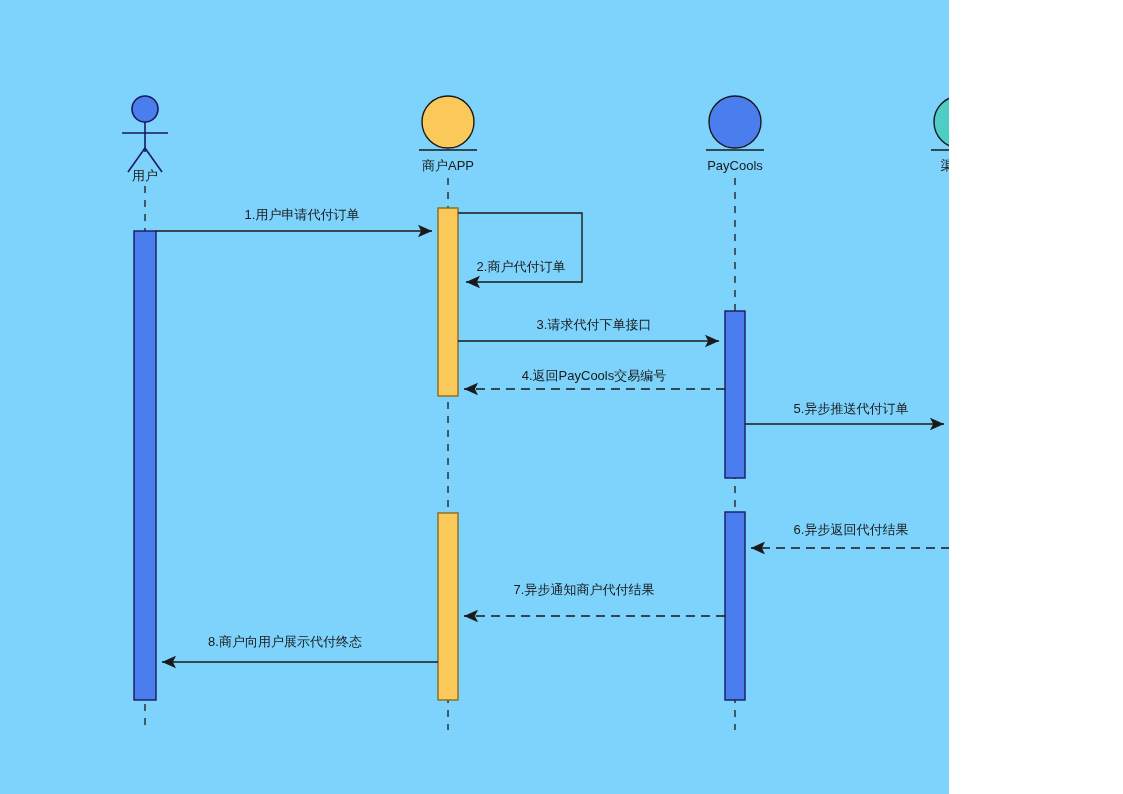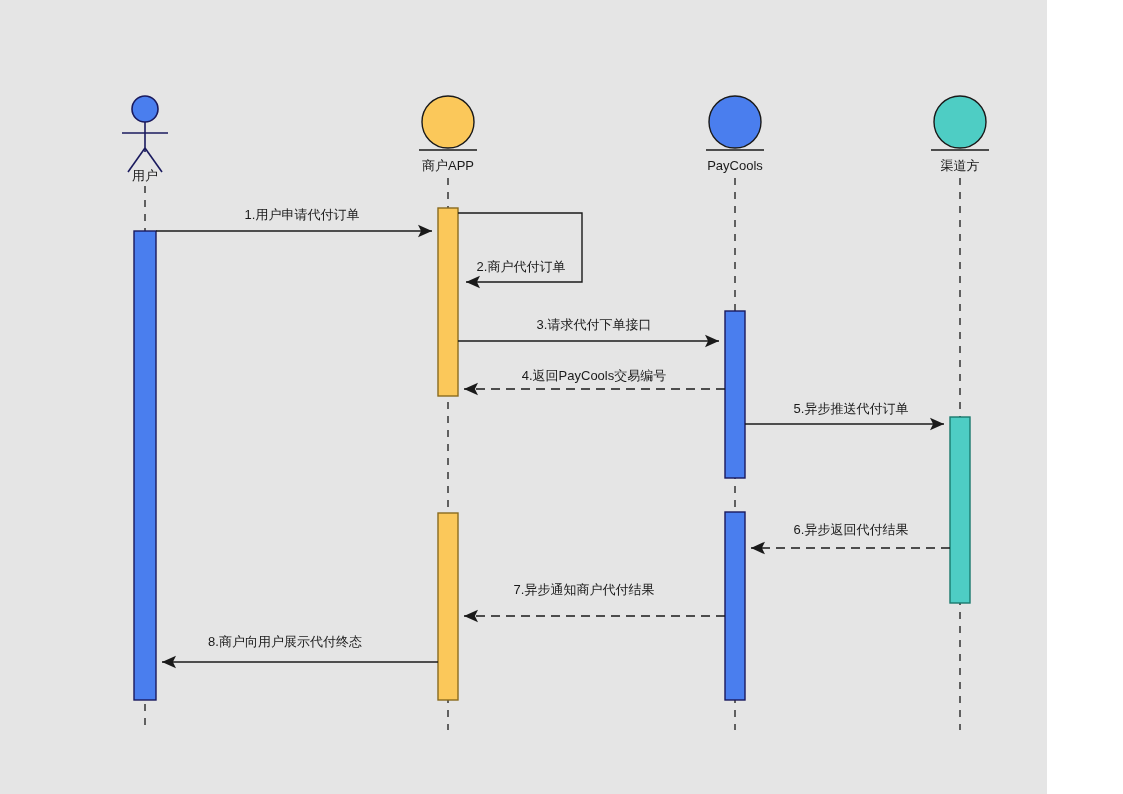--- a/index.html
+++ b/index.html
@@ -6,23 +6,23 @@
   html, body {
     margin: 0;
     padding: 0;
     background: #ffffff;
   }
   body {
     font-family: "Liberation Sans", "DejaVu Sans", sans-serif;
   }
   #diagram-root {
     position: relative;
-    width: 1047px;
+    width: 949px;
     height: 794px;
-    background: #e5e5e5;
+    background: #7dd3fc;
     overflow: hidden;
     text-decoration: underline;
   }
   #seq-svg {
     position: absolute;
     top: 0;
     left: 0;
     width: 1123px;
     height: 794px;
     display: block;

